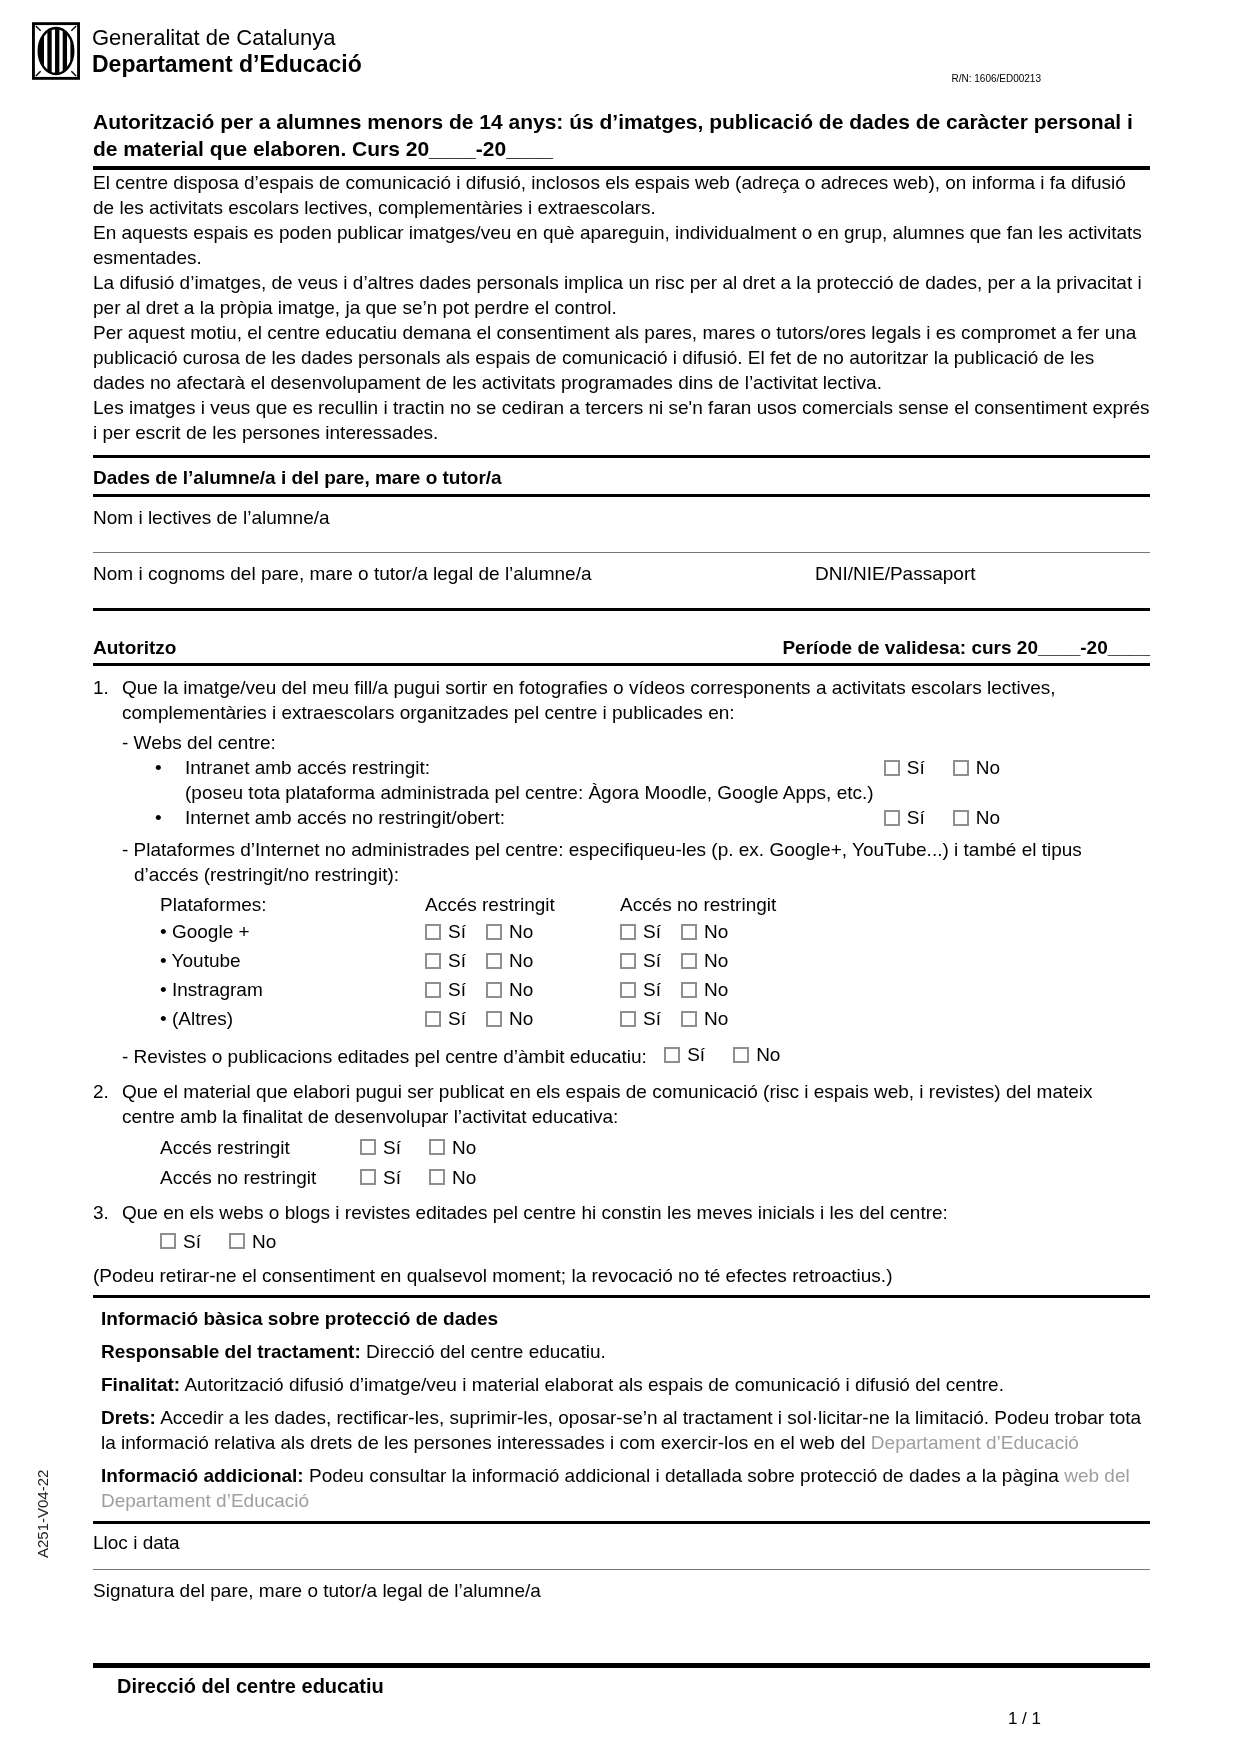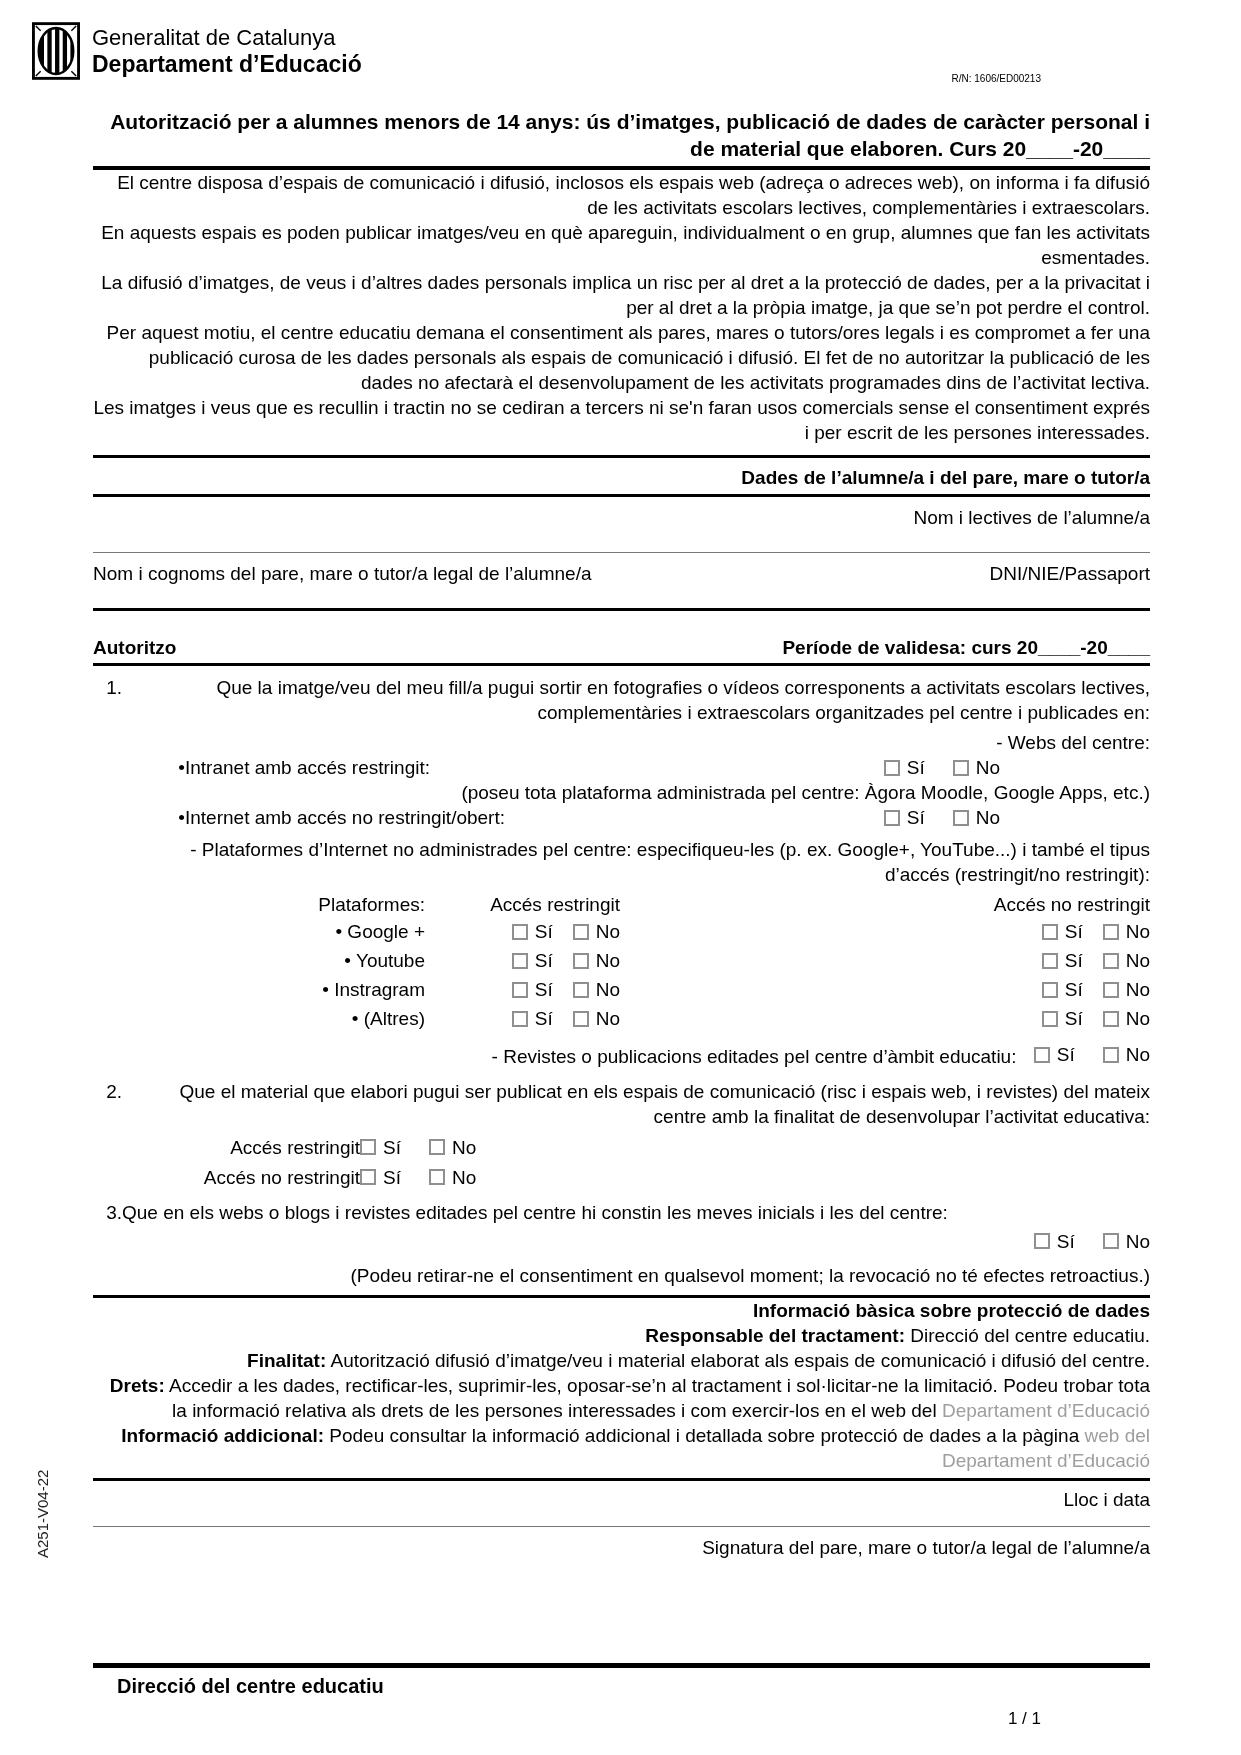--- a/index.html
+++ b/index.html
@@ -12,21 +12,21 @@
   .page { position:absolute; inset:0; overflow:hidden; }
 
   
   .hdr { position:absolute; top:22px; left:32px; display:flex; align-items:center; }
   .hdr .logo { width:48px; height:58px; margin-right:12px; }
   .org1 { font-size:22px; line-height:26px; }
   .org2 { font-size:23px; line-height:27px; font-weight:bold; }
   .rn { position:absolute; top:30px; right:200px; font-size:10px;margin-top:36px; }
 
   
-  .content { position:absolute; top:108px; left:93px; width:1057px;text-align:right; }
+  .content { position:absolute; top:108px; left:93px; width:1057px; }
 
   h1.title { font-size:21px; line-height:27px; font-weight:bold; }
   .hr4 { height:4px; background:#000; margin-top:4px; }
   .hr3 { height:3px; background:#000; }
   .hr1 { height:1px; background:#777; }
 
   p.intro { }
 
   h2.sec { font-size:19px; font-weight:bold; margin-top:7px; }
   .mt3{margin-top:3px;} .mt4{margin-top:4px;} .mt5{margin-top:5px;} .mt6{margin-top:6px;}
@@ -59,21 +59,21 @@
   .sino-right { display:flex; align-items:flex-start; padding-right:150px; }
   .sino-right .blt { width:30px; flex-shrink:0; }
   .sino-right .yn { margin-left:auto; }
 
   .plat-table { margin-left:67px; display:grid; grid-template-columns:265px 195px auto; row-gap:1px; }
   .plat-table > div { line-height:26px; }
 
   .acc-row { display:flex; margin-left:67px; }
   .acc-row .alab { width:200px; flex-shrink:0; }
 
-  .privacy p { margin:0; }
+  .privacy p { margin:8px; }
   .glink { color:#9e9e9e; }
 
   
   .vcode { position:absolute; left:30px; top:1418px; height:140px; font-size:15px;
            writing-mode:vertical-rl; transform:rotate(180deg); color:#222; }
   .foot-rule { position:absolute; left:93px; width:1057px; top:1663px; height:5px; background:#000; }
   .direccio { position:absolute; left:93px; top:1674px; font-size:20px; font-weight:bold;margin-left:24px; }
   .pagenum { position:absolute; right:200px; top:1706px; font-size:17px; }
 </style>
 </head>

